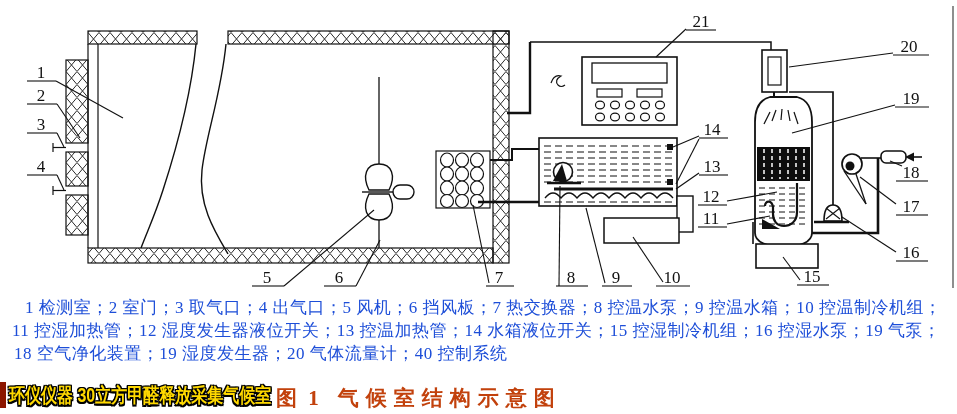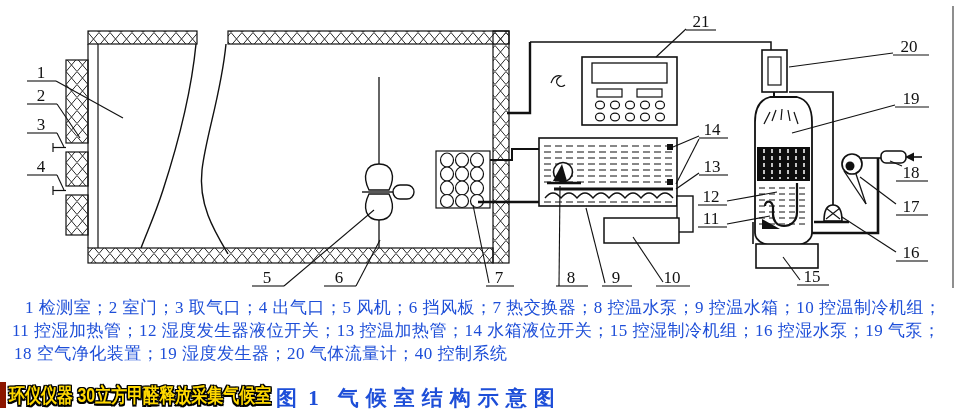--- a/index.html
+++ b/index.html
@@ -12,21 +12,21 @@
   .legend-line{white-space:nowrap;}
   .legend-line:nth-child(1){padding-left:13px;}
   .legend-line:nth-child(3){padding-left:2px;}
   .watermark{position:absolute;left:0;top:382px;height:28px;display:flex;align-items:flex-start;}
   .watermark-bar{width:6px;height:26px;background:#8c1600;margin-right:3px;flex:0 0 auto;}
   .watermark-text{font-family:"Liberation Sans","DejaVu Sans",sans-serif;font-weight:bold;
           font-size:20px;color:#ffd900;white-space:nowrap;transform:scaleX(.8);
           transform-origin:left center;
           text-shadow:-1.5px -1.5px 0 #000,1.5px -1.5px 0 #000,-1.5px 1.5px 0 #000,
                       1.5px 1.5px 0 #000,0 1.5px 0 #000,1.5px 0 0 #000,0 -1.5px 0 #000,-1.5px 0 0 #000;}
-  .caption{position:absolute;left:276px;top:384px;font-weight:bold;font-size:21px;color:#1d4ed8;
+  .caption{position:absolute;left:276px;top:384px;font-weight:bold;font-size:21px;color:#c2410c;
           white-space:nowrap;}
   .caption .fig{letter-spacing:3px;}
   .caption .ttl{margin-left:16px;letter-spacing:7px;}
 </style>
 </head>
 <body>
 
 <div class="screen">
 
 <svg width="957" height="292" viewBox="0 0 957 292">

